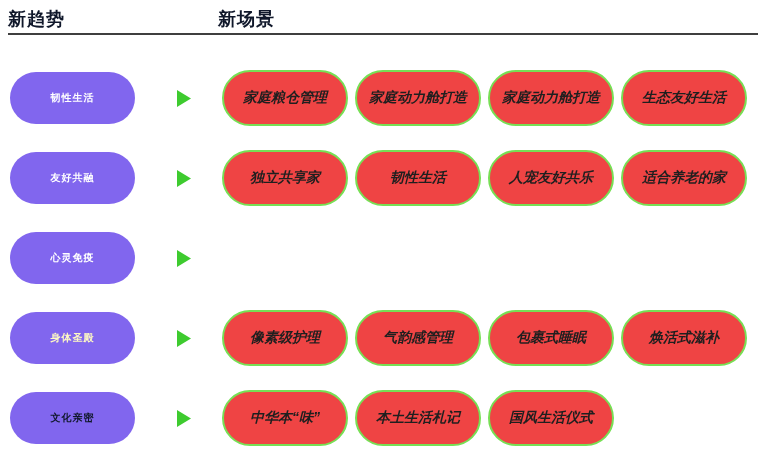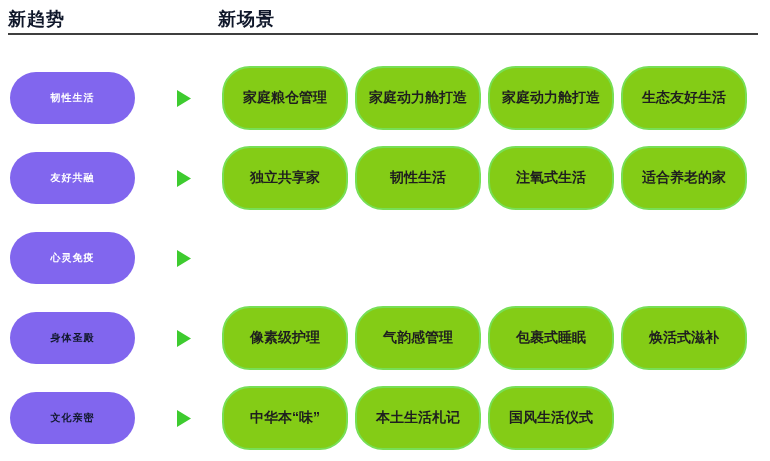--- a/index.html
+++ b/index.html
@@ -37,27 +37,28 @@
   .arrow{
     flex:none;margin-left:42px;
     width:14px;height:17px;display:block;
   }
   .scenes{
     flex:none;margin-left:31px;
     display:flex;gap:7px;align-items:center;
   }
   .scene-pill{
     flex:none;box-sizing:border-box;
-    width:126px;height:64px;border-radius:28px;
+    width:126px;height:56px;border-radius:28px;
     border:2px solid var(--scene-border,#77df55);
-    background:#84cc16;
+    background:#ef4444;
     color:var(--scene-text,#1f1f1f);
     font-size:14px;font-weight:bold;
     display:flex;align-items:center;justify-content:center;
     white-space:nowrap;
+    font-style:italic;
   }
 </style>
 </head>
 <body>
 
 <div class="canvas">
   <div class="page-title title-trend">新趋势</div>
   <div class="page-title title-scene">新场景</div>
   <div class="divider"></div>
   <div class="rows">
@@ -74,32 +75,32 @@
         </div>
       </div>
       <div class="row">
         <div class="trend-pill" style="color: rgb(255, 255, 255);">友好共融</div>
         <span class="arrow"><svg width="14" height="17" viewBox="0 0 14 17">
             <polygon points="0,0 14,8.5 0,17" fill="#3ecb2f"></polygon>
           </svg></span>
         <div class="scenes">
           <div class="scene-pill">独立共享家</div>
           <div class="scene-pill">韧性生活</div>
-          <div class="scene-pill">注氧式生活</div>
+          <div class="scene-pill">人宠友好共乐</div>
           <div class="scene-pill">适合养老的家</div>
         </div>
       </div>
       <div class="row">
         <div class="trend-pill" style="color: rgb(255, 255, 255);">心灵免疫</div>
         <span class="arrow"><svg width="14" height="17" viewBox="0 0 14 17">
             <polygon points="0,0 14,8.5 0,17" fill="#3ecb2f"></polygon>
           </svg></span>
       </div>
       <div class="row">
-        <div class="trend-pill" style="color: #0f172a; text-align: center;">身体圣殿</div>
+        <div class="trend-pill" style="color: #fef9c3; text-align: center;">身体圣殿</div>
         <span class="arrow"><svg width="14" height="17" viewBox="0 0 14 17">
             <polygon points="0,0 14,8.5 0,17" fill="#3ecb2f"></polygon>
           </svg></span>
         <div class="scenes">
           <div class="scene-pill">像素级护理</div>
           <div class="scene-pill">气韵感管理</div>
           <div class="scene-pill">包裹式睡眠</div>
           <div class="scene-pill">焕活式滋补</div>
         </div>
       </div>

